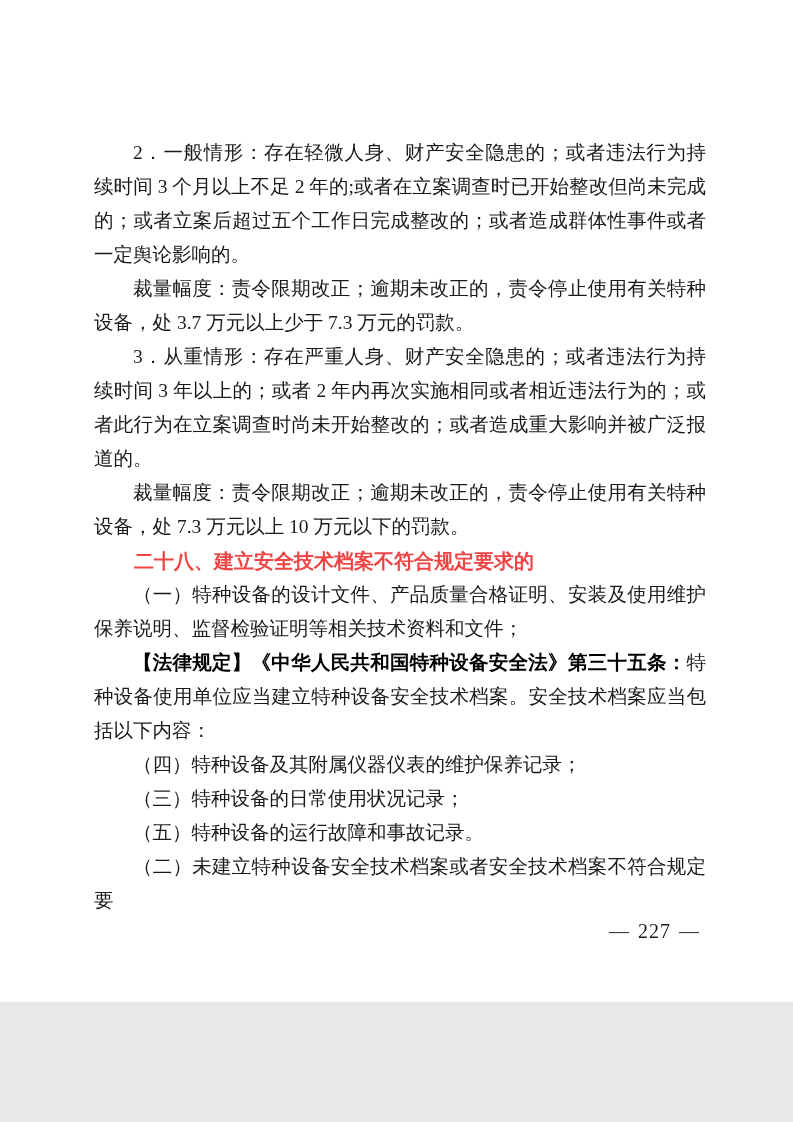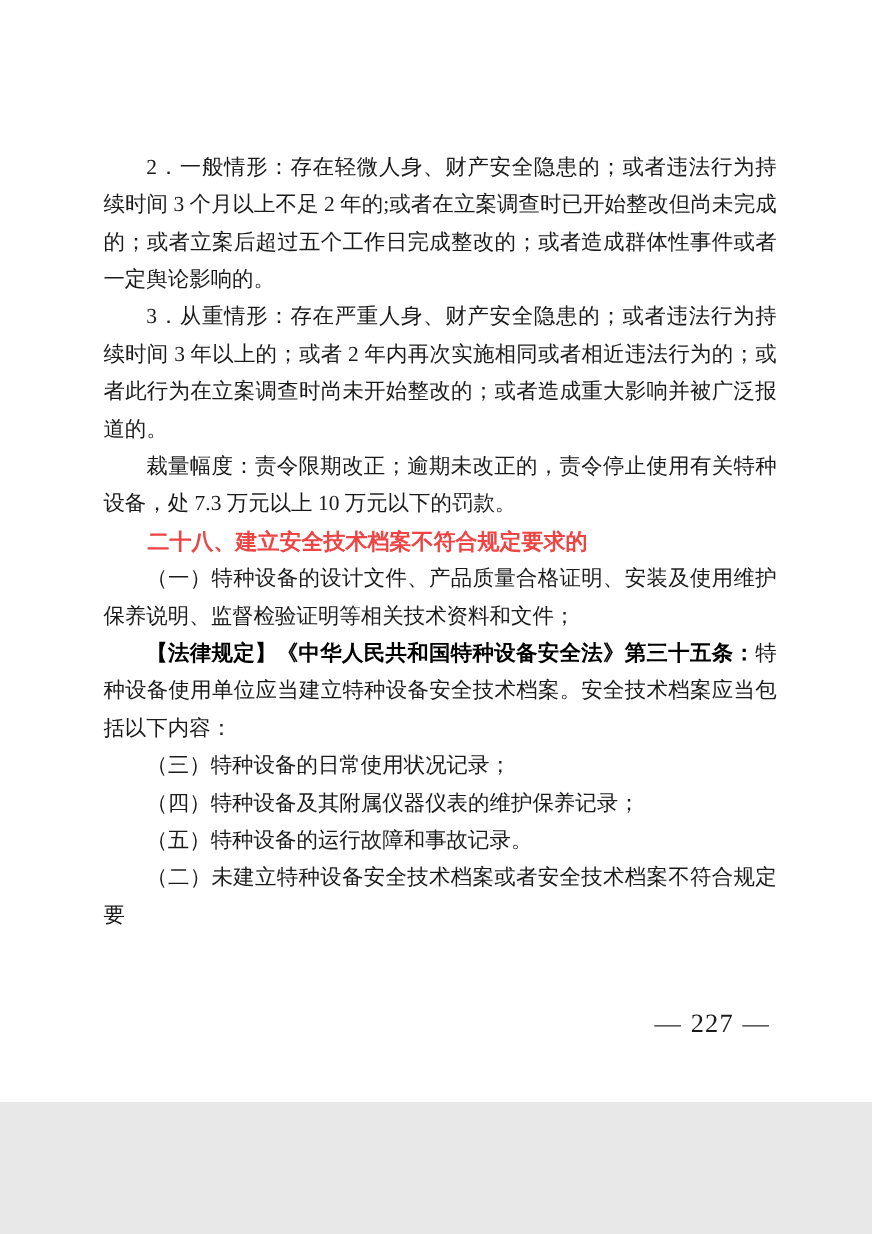--- a/index.html
+++ b/index.html
@@ -41,46 +41,47 @@
     text-align: left;
   }
   .content p .lead {
     font-weight: bold;
     color: #000000;
   }
   .footer {
     position: absolute;
     right: 85px;
     bottom: 58px;
-    font-size: 24px;
+    font-size: 20px;
     line-height: 26px;
     font-family: "Liberation Serif", serif;
     color: #1a1a1a;
     letter-spacing: 1px;
   }
   .footer .dash {
     padding: 0 8px;
     color: #333333;
   }
 </style>
 </head>
 <body>
 
 <div class="page">
 
   <div class="content">
 
   <p class="body">2．一般情形：存在轻微人身、财产安全隐患的；或者违法行为持续时间 3 个月以上不足 2 年的;或者在立案调查时已开始整改但尚未完成的；或者立案后超过五个工作日完成整改的；或者造成群体性事件或者一定舆论影响的。</p>
+      <p class="body">裁量幅度：责令限期改正；逾期未改正的，责令停止使用有关特种设备，处 3.7 万元以上少于 7.3 万元的罚款。</p>
       <p class="body">3．从重情形：存在严重人身、财产安全隐患的；或者违法行为持续时间 3 年以上的；或者 2 年内再次实施相同或者相近违法行为的；或者此行为在立案调查时尚未开始整改的；或者造成重大影响并被广泛报道的。</p>
       <p class="body">裁量幅度：责令限期改正；逾期未改正的，责令停止使用有关特种设备，处 7.3 万元以上 10 万元以下的罚款。</p>
       <p class="heading">二十八、建立安全技术档案不符合规定要求的</p>
       <p class="body">（一）特种设备的设计文件、产品质量合格证明、安装及使用维护保养说明、监督检验证明等相关技术资料和文件；</p>
       <p class="body"><b class="lead">【法律规定】《中华人民共和国特种设备安全法》第三十五条：</b>特种设备使用单位应当建立特种设备安全技术档案。安全技术档案应当包括以下内容：</p>
+      <p class="body">（四）特种设备及其附属仪器仪表的维护保养记录；</p>
       <p class="body">（三）特种设备的日常使用状况记录；</p>
-      <p class="body">（四）特种设备及其附属仪器仪表的维护保养记录；</p>
       <p class="body">（五）特种设备的运行故障和事故记录。</p>
       <p class="body">（二）未建立特种设备安全技术档案或者安全技术档案不符合规定要</p>
     </div>
 
   <div class="footer">
     <span class="dash">—</span><span>227</span><span class="dash">—</span>
   </div>
 
 </div>
 

